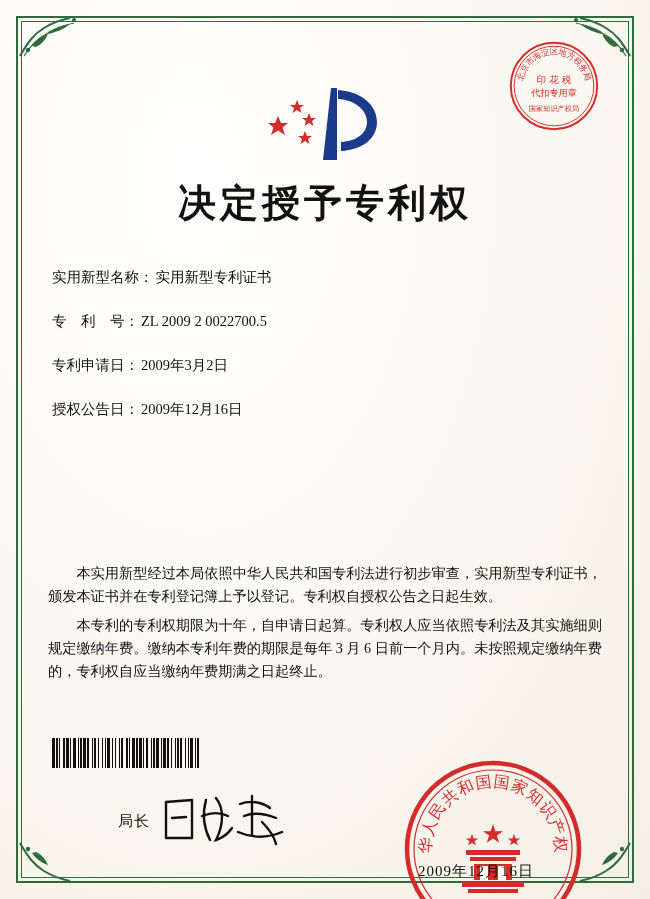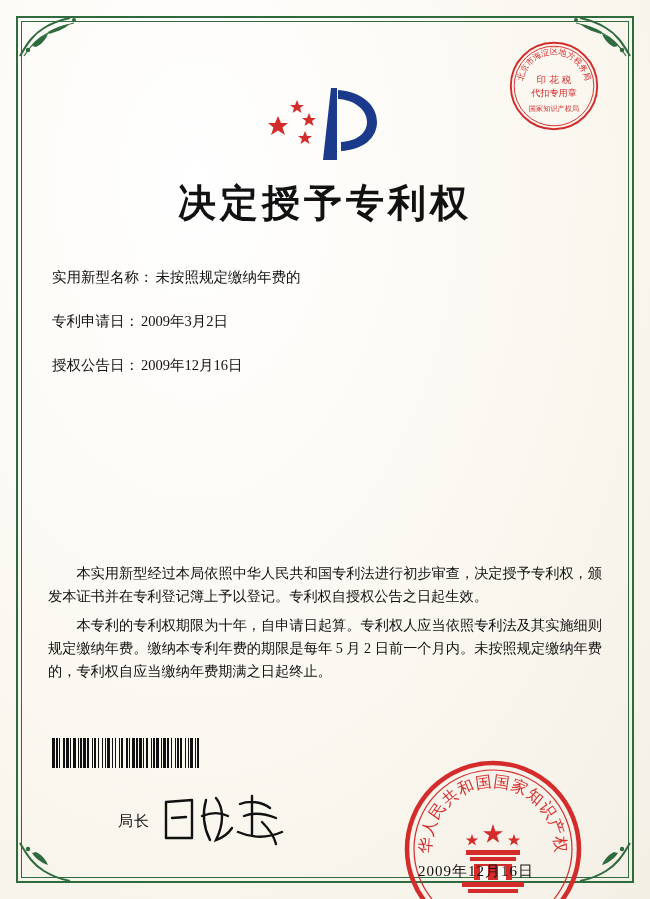--- a/index.html
+++ b/index.html
@@ -266,35 +266,39 @@
       <path d="M93 10 C 118 12, 132 26, 132 42 C 132 58, 118 70, 96 71 L96 62 C 112 61, 122 53, 122 42 C 122 30, 110 20, 93 19 Z" fill="#1b3a8c"></path>
       <path d="M78 80 L92 80 L92 54 Z" fill="#1b3a8c"></path>
     </svg>
   </div>
 
   <div class="doc-title">决定授予专利权</div>
 
   <div class="fields">
     <div class="field-row">
       <span class="field-label">实用新型名称：</span>
-      <span class="field-value">未按照规定缴纳年费的</span>
+      <span class="field-value">实用新型专利证书</span>
+    </div>
+    <div class="field-row">
+      <span class="field-label">专　利　号：</span>
+      <span class="field-value">ZL 2009 2 0022700.5</span>
     </div>
     <div class="field-row">
       <span class="field-label">专利申请日：</span>
       <span class="field-value">2009年3月2日</span>
     </div>
     <div class="field-row">
       <span class="field-label">授权公告日：</span>
       <span class="field-value">2009年12月16日</span>
     </div>
   </div>
 
   <div class="body-text">
-    <p>本实用新型经过本局依照中华人民共和国专利法进行初步审查，决定授予专利权，颁发本证书并在专利登记簿上予以登记。专利权自授权公告之日起生效。</p>
-    <p>本专利的专利权期限为十年，自申请日起算。专利权人应当依照专利法及其实施细则规定缴纳年费。缴纳本专利年费的期限是每年 5 月 2 日前一个月内。未按照规定缴纳年费的，专利权自应当缴纳年费期满之日起终止。</p>
+    <p>本实用新型经过本局依照中华人民共和国专利法进行初步审查，实用新型专利证书，颁发本证书并在专利登记簿上予以登记。专利权自授权公告之日起生效。</p>
+    <p>本专利的专利权期限为十年，自申请日起算。专利权人应当依照专利法及其实施细则规定缴纳年费。缴纳本专利年费的期限是每年 3 月 6 日前一个月内。未按照规定缴纳年费的，专利权自应当缴纳年费期满之日起终止。</p>
   </div>
 
   <div class="barcode">
       <i style="width: 3px; background: rgb(17, 17, 17);"></i>
       <i style="width: 1px; background: transparent;"></i>
       <i style="width: 2px; background: rgb(17, 17, 17);"></i>
       <i style="width: 1px; background: transparent;"></i>
       <i style="width: 1px; background: rgb(17, 17, 17);"></i>
       <i style="width: 3px; background: transparent;"></i>
       <i style="width: 2px; background: rgb(17, 17, 17);"></i>

